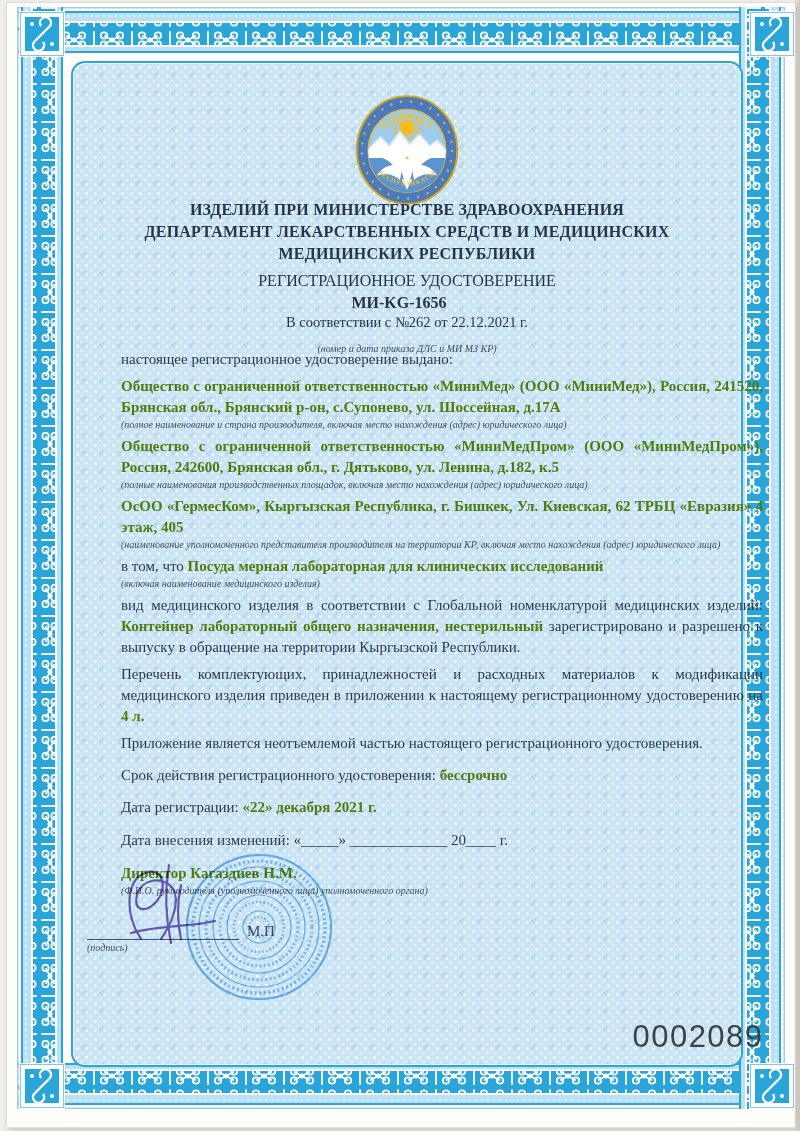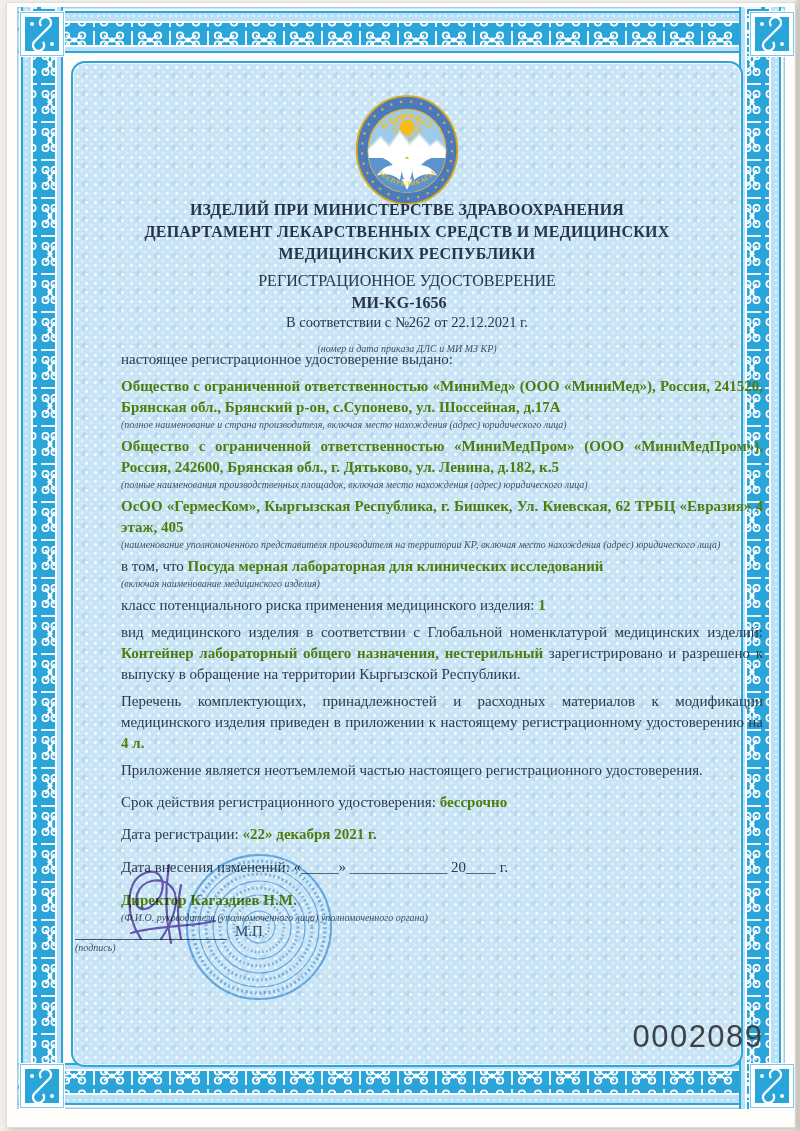--- a/index.html
+++ b/index.html
@@ -47,21 +47,21 @@
     position:absolute; left:96px; top:346px; width:642px;
     color:#2c3a4e; font-size:15px;margin-left:18px;
   }
   .p{margin:0 0 6px 0; line-height:21px; text-align:justify;}
   .p b{color:#4d7c0f;}
   .p.left{text-align:left;}
   .p.tight{margin-bottom:0;}
   .gap{margin-bottom:11px;}
   .gap2{margin-bottom:12px;}
   .director{margin-bottom:0;}
-  .sig-area{position:absolute; left:68px; top:918px; width:400px;}
+  .sig-area{position:absolute; left:80px; top:918px; width:400px;}
   .sig-line{
     display:inline-block; width:152px; border-bottom:1px solid #45526b; height:18px;
     vertical-align:bottom;
   }
   .mp{font-size:15px; color:#3a4a60; margin-left:8px;}
   .sig-caption{font-size:10px; font-style:italic; color:#3d4e63; margin-top:2px;}
   .stamp{position:absolute; left:176px; top:848px; width:152px; height:152px; mix-blend-mode:multiply; opacity:.8;}
   .signature{position:absolute; left:104px; top:852px; width:160px; height:92px; mix-blend-mode:multiply;}
   .serial{
     position:absolute; left:616px; top:1016px; width:150px;
@@ -288,21 +288,20 @@
   <div class="textcol">
     <p class="p left">настоящее регистрационное удостоверение выдано:</p>
     <p class="p tight"><b>Общество с ограниченной ответственностью «МиниМед» (ООО «МиниМед»), Россия, 241520, Брянская обл., Брянский р-он, с.Супонево, ул. Шоссейная, д.17А</b></p>
     <p class="caption">(полное наименование и страна производителя, включая место нахождения (адрес) юридического лица)</p>
     <p class="p tight"><b>Общество с ограниченной ответственностью «МиниМедПром» (ООО «МиниМедПром»), Россия, 242600, Брянская обл., г. Дятьково, ул. Ленина, д.182, к.5</b></p>
     <p class="caption">(полные наименования производственных площадок, включая место нахождения (адрес) юридического лица)</p>
     <p class="p tight"><b>ОсОО «ГермесКом», Кыргызская Республика, г. Бишкек, Ул. Киевская, 62 ТРБЦ «Евразия» 4 этаж, 405</b></p>
     <p class="caption">(наименование уполномоченного представителя производителя на территории КР, включая место нахождения (адрес) юридического лица)</p>
     <p class="p left tight"><span>в том, что </span><b>Посуда мерная лабораторная для клинических исследований</b></p>
     <p class="caption">(включая наименование медицинского изделия)</p>
-    <p class="p left"><span>класс потенциального риска применения медицинского изделия: </span><b>1</b></p>
     <p class="p"><span>вид медицинского изделия в соответствии с Глобальной номенклатурой медицинских изделий: </span><b>Контейнер лабораторный общего назначения, нестерильный</b><span> зарегистрировано и разрешено к выпуску в обращение на территории Кыргызской Республики.</span></p>
     <p class="p"><span>Перечень комплектующих, принадлежностей и расходных материалов к модификации медицинского изделия приведен в приложении к настоящему регистрационному удостоверению на </span><b>4 л.</b></p>
     <p class="p left gap">Приложение является неотъемлемой частью настоящего регистрационного удостоверения.</p>
     <p class="p left gap"><span>Срок действия регистрационного удостоверения: </span><b>бессрочно</b></p>
     <p class="p left gap2"><span>Дата регистрации: </span><b>«22» декабря 2021 г.</b></p>
     <p class="p left gap2">Дата внесения изменений: «_____» _____________ 20____ г.</p>
     <p class="p left director"><b>Директор Кагаздиев Н.М.</b></p>
     <p class="caption">(Ф.И.О. руководителя (уполномоченного лица) уполномоченного органа)</p>
   </div>
 

